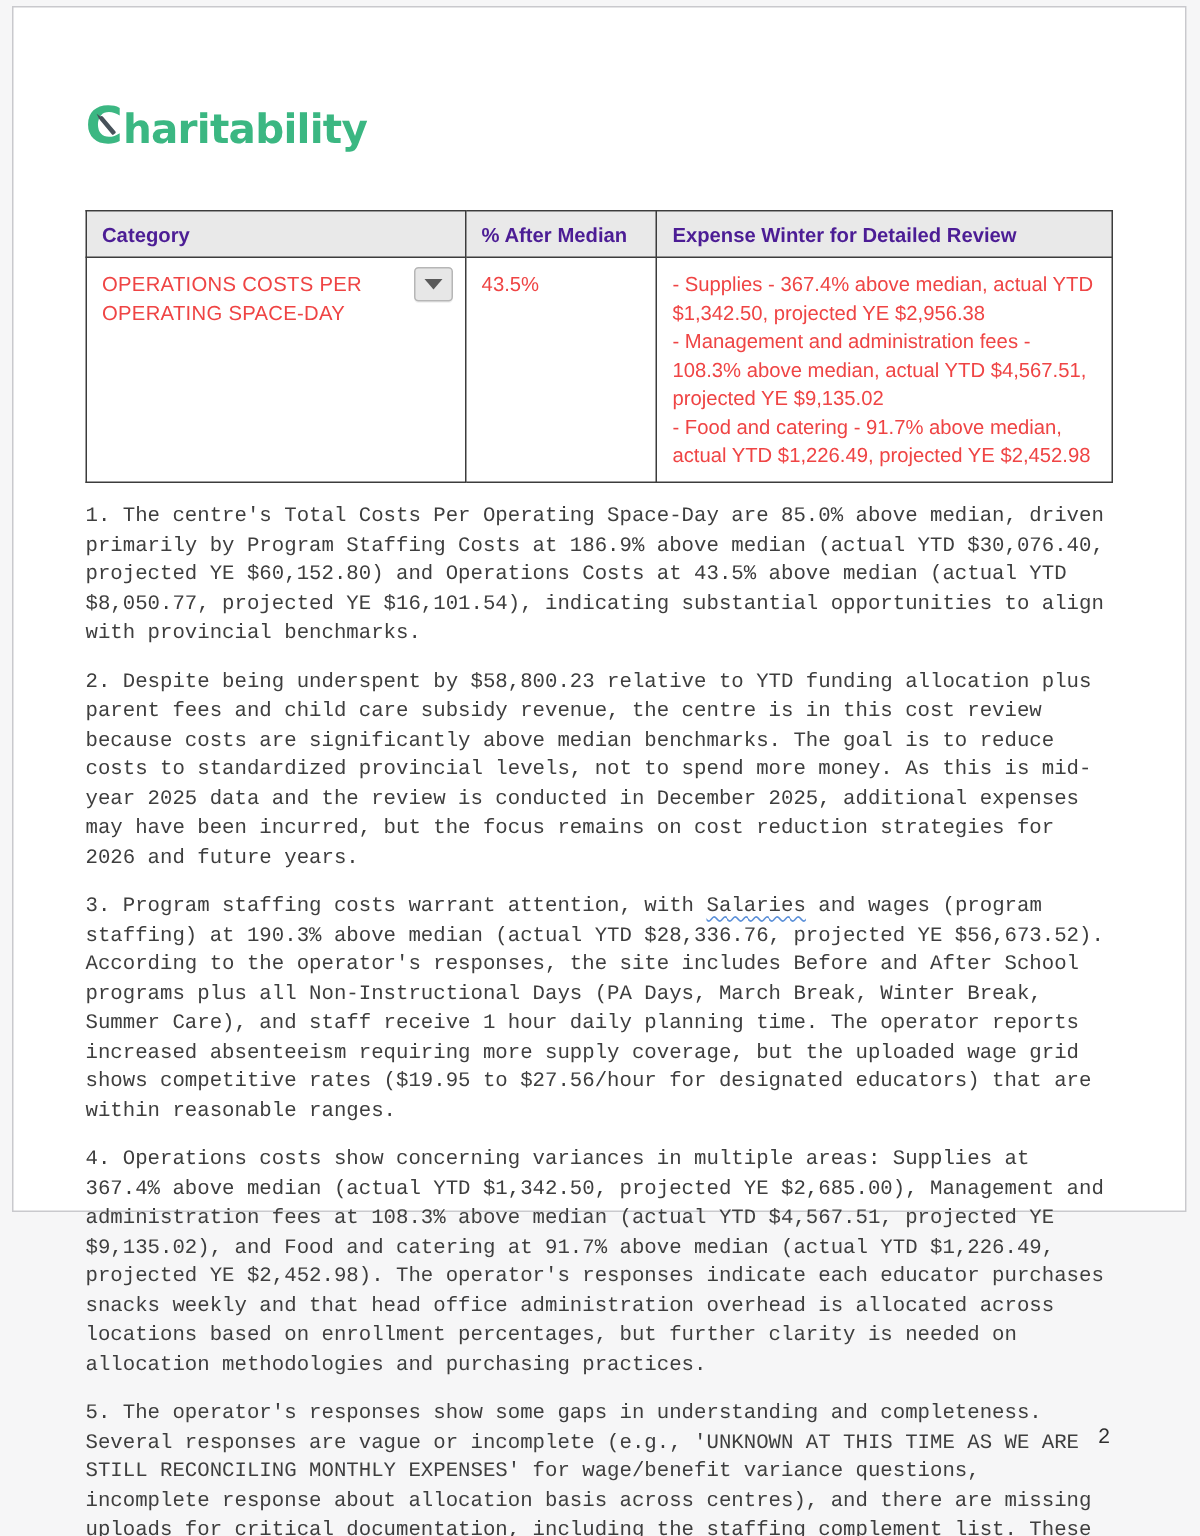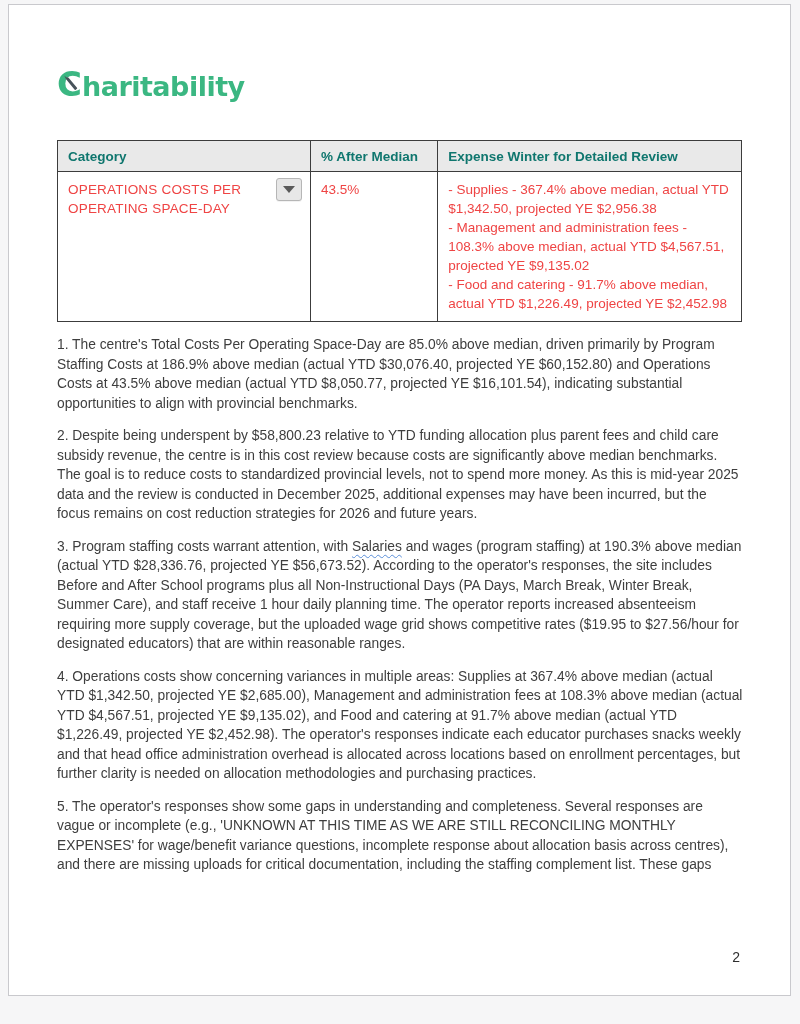--- a/index.html
+++ b/index.html
@@ -5,21 +5,21 @@
   * { margin: 0; padding: 0; box-sizing: border-box; }
   html, body { width: 800px; height: 1024px; }
   body {
     background: #f6f6f7;
     font-family: "Liberation Sans", sans-serif;
     color: #3f3f3f;
   }
   .page {
     position: relative;
     width: 783px;
-    height: 992px;
+    height: 804px;
     margin: 4px 0 0 8px;
     background: #ffffff;
     border: 1px solid #c9c9cd;
     padding: 0 47px 0 48px;
   }
   
   .logo {
     margin-top: 62px;
     display: flex;
     align-items: baseline;
@@ -67,21 +67,21 @@
     table-layout: fixed;
     font-size: 13.5px;
   }
   .review-table th, .review-table td {
     border: 1px solid #3c3c3c;
     vertical-align: top;
     text-align: left;
   }
   .review-table th {
     background: #e9e9e9;
-    color: #0f766e;
+    color: #4c1d95;
     font-weight: 700;
     padding: 8px 10px 7px 10px;
   }
   .review-table td { padding: 8px 10px; color: #ef4444; line-height: 19px; }
   .col-category { width: 37%; }
   .col-percent  { width: 18.6%; }
   .col-expense  { width: 44.4%; }
   .cat-cell { position: relative; }
   .cat-text { padding-right: 42px; letter-spacing: 0.2px; }
   .dropdown-btn {
@@ -111,21 +111,21 @@
     color: #212121;
     letter-spacing: 0.1px;
   }
   .km-intro { margin-top: 20px; }
   p.body-text {
     font-size: 13.8px;
     line-height: 19.5px;
     color: #3e3e3e;
     margin-bottom: 13px;
   }
-  p.km-para { margin-top: 13px; }
+  p.km-para { margin-top: 13px; font-family: Liberation Mono, monospace; }
   .misspelled {
     text-decoration-line: underline;
     text-decoration-style: wavy;
     text-decoration-color: #5a8fd8;
     text-decoration-thickness: 1px;
     text-underline-offset: 3px;
   }
   .page-number {
     position: absolute;
     top: 944px;

